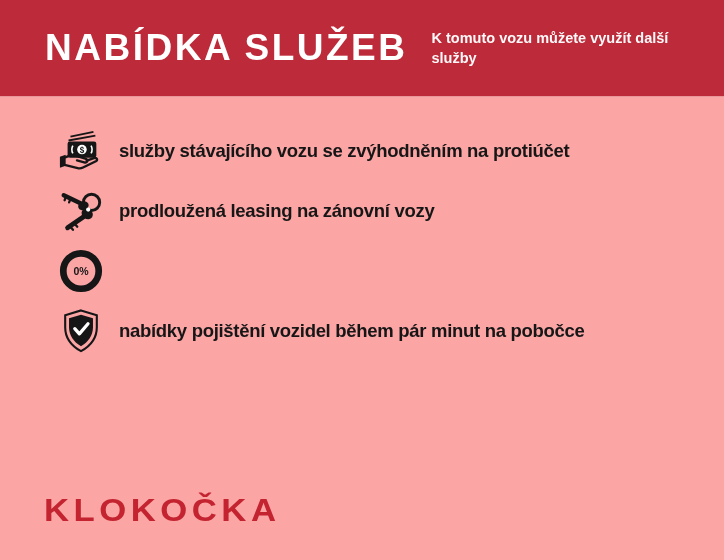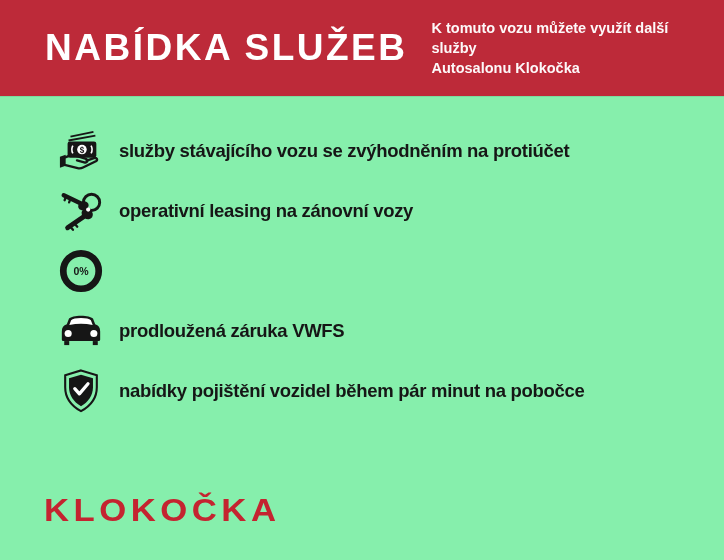--- a/index.html
+++ b/index.html
@@ -11,21 +11,21 @@
   html,body{margin:0;padding:0;}
   body{
     width:724px;height:560px;
     background:#ffffff;
     font-family:"Liberation Sans", sans-serif;
     overflow:hidden;
   }
   .page{
     position:relative;
     width:724px;height:560px;
-    background:#86efac;
+    background:#fca5a5;
   }
   
   .banner{
     position:absolute;top:0;left:0;right:0;
     height:96px;
     background:var(--banner-red);
     display:flex;
     align-items:center;
     justify-content:space-between;
     padding:0 24px 0 45px;
@@ -89,21 +89,20 @@
 </style>
 </head>
 <body>
 
 <div class="page">
 
   <header class="banner">
     <h1>NABÍDKA SLUŽEB</h1>
     <div class="subtitle">
       <div>K tomuto vozu můžete využít další služby</div>
-      <div>Autosalonu Klokočka</div>
     </div>
   </header>
 
   <main class="services">
 
     <div class="service-row">
       <span class="icon-box">
         <svg viewBox="0 0 48 48" aria-hidden="true">
           <line x1="13" y1="9" x2="37" y2="4" stroke="#161616" stroke-width="2"></line>
           <line x1="11" y1="13" x2="39" y2="8" stroke="#161616" stroke-width="2"></line>
@@ -127,45 +126,32 @@
           <circle cx="35" cy="15" r="8.5" fill="none" stroke="#161616" stroke-width="3"></circle>
           <path d="M24.5 16.5 L6 7.5" stroke="#161616" stroke-width="4.6" stroke-linecap="round"></path>
           <path d="M8.5 8.6 l-1.6 4.2 M13.2 10.8 l-1.6 4.2" stroke="#161616" stroke-width="2.4" stroke-linecap="round"></path>
           <ellipse cx="26.5" cy="18.5" rx="5.6" ry="4.6" fill="#161616" transform="rotate(-22 26.5 18.5)"></ellipse>
           <path d="M27.5 29.5 L10 41.5" stroke="#161616" stroke-width="5" stroke-linecap="round"></path>
           <path d="M12.5 40 l3.1 3.6 M17 36.8 l3.1 3.6" stroke="#161616" stroke-width="2.4" stroke-linecap="round"></path>
           <ellipse cx="30.5" cy="27" rx="6.2" ry="5.2" fill="#161616" transform="rotate(34 30.5 27)"></ellipse>
           <circle cx="31.5" cy="22.5" r="2.2" fill="#ffffff"></circle>
         </svg>
       </span>
-      <span class="service-label">operativní leasing na zánovní vozy</span>
+      <span class="service-label">prodloužená leasing na zánovní vozy</span>
     </div>
 
     <div class="service-row">
       <span class="icon-box">
         <svg viewBox="0 0 48 48" aria-hidden="true">
           <circle cx="24" cy="24" r="18.5" fill="none" stroke="#161616" stroke-width="7"></circle>
           <text x="24" y="28" text-anchor="middle" font-size="11" font-weight="bold" fill="#161616" font-family="Liberation Sans, sans-serif">0%</text>
         </svg>
       </span>
     </div>
 
-    <div class="service-row">
-      <span class="icon-box">
-        <svg viewBox="0 0 48 48" aria-hidden="true">
-          <path d="M24 8 c6 0 10.5 1.2 12.5 3 l2.3 6 c3.5 1 5.2 3.5 5.2 7.5 v8.5 q0 1.5 -1.5 1.5 H5.5 Q4 34.5 4 33 v-8.5 c0 -4 1.7 -6.5 5.2 -7.5 l2.3 -6 C13.5 9.2 18 8 24 8 Z" fill="#161616"></path>
-          <path d="M24 10.5 c5 0 8.8 .9 10.3 2.2 l1.9 5.1 q-12.2 -2.7 -24.4 0 l1.9 -5.1 C15.2 11.4 19 10.5 24 10.5 Z" fill="#ffffff"></path>
-          <circle cx="10.6" cy="26.6" r="3.7" fill="#ffffff"></circle>
-          <circle cx="37.4" cy="26.6" r="3.7" fill="#ffffff"></circle>
-          <rect x="6.5" y="34.5" width="5.2" height="4.2" fill="#161616"></rect>
-          <rect x="36.3" y="34.5" width="5.2" height="4.2" fill="#161616"></rect>
-        </svg>
-      </span>
-      <span class="service-label">prodloužená záruka VWFS</span>
-    </div>
 
     <div class="service-row">
       <span class="icon-box">
         <svg viewBox="0 0 48 48" aria-hidden="true">
           <path d="M24 2.5 L40.5 7.5 V20 c0 11 -6.5 19.5 -16.5 25 C14 39.5 7.5 31 7.5 20 V7.5 Z" fill="none" stroke="#161616" stroke-width="2.2"></path>
           <path d="M24 7 L36.5 10.8 V20 c0 8.6 -5 15.4 -12.5 19.8 C16.5 35.4 11.5 28.6 11.5 20 v-9.2 Z" fill="#161616"></path>
           <path d="M17.5 21.5 l4.8 5.5 l9 -10.5" fill="none" stroke="#ffffff" stroke-width="3.4" stroke-linecap="round" stroke-linejoin="round"></path>
         </svg>
       </span>
       <span class="service-label">nabídky pojištění vozidel během pár minut na pobočce</span>

